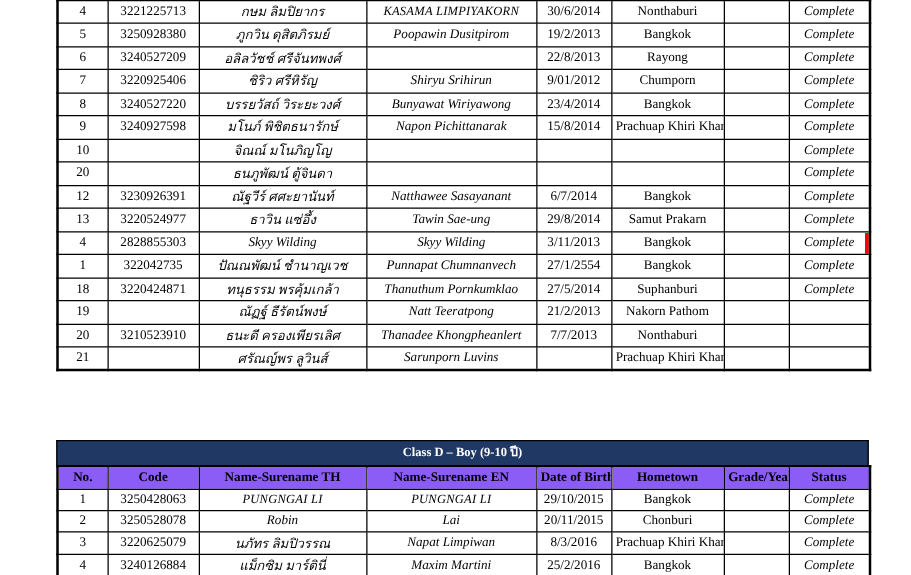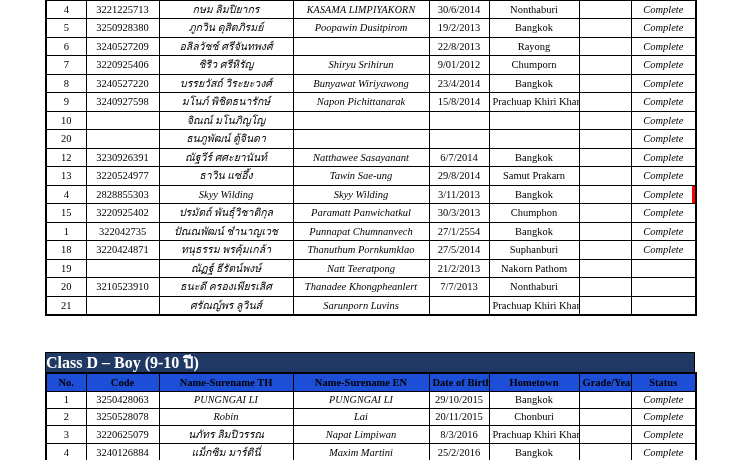--- a/index.html
+++ b/index.html
@@ -30,23 +30,23 @@
   
   .doc-table td{text-align:center;}
   .doc-table td.c2,.doc-table td.c3{text-align:center;font-style:italic;}
   .doc-table td.c7{font-style:italic;}
   .doc-table td.tiny{font-size:10px;letter-spacing:.2px;}
   .doc-table td.red-marker{box-shadow:inset -3px 0 0 0 var(--marker,#ff0000);}
   
   .band{
     height:19px;line-height:19px;background:#1f3864;color:#fff;
     border:1px solid #000;border-bottom:none;
-    text-align:left;font-weight:bold;font-size:16px;font-family:Liberation Serif, serif;
-  }
-  #table2 th{font-weight:bold;text-align:center;font-size:10.5px;background:#1d4ed8;}
+    text-align:center;font-weight:bold;font-size:10px;font-family:Liberation Serif, serif;
+  }
+  #table2 th{font-weight:bold;text-align:center;font-size:10.5px;background:#8b5cf6;}
 </style>
 </head>
 <body>
 
 <table id="table1" class="doc-table">
   <colgroup>
     <col class="c0">
       <col class="c1">
       <col class="c2">
       <col class="c3">
@@ -158,30 +158,20 @@
       </tr>
       <tr>
         <td class="c0">4</td>
         <td class="c1">2828855303</td>
         <td class="c2">Skyy Wilding</td>
         <td class="c3">Skyy Wilding</td>
         <td class="c4">3/11/2013</td>
         <td class="c5">Bangkok</td>
         <td class="c6"></td>
         <td class="c7 red-marker">Complete</td>
-      </tr>
-      <tr>
-        <td class="c0">15</td>
-        <td class="c1">3220925402</td>
-        <td class="c2">ปรมัตถ์ พันธุ์วิชาติกุล</td>
-        <td class="c3">Paramatt Panwichatkul</td>
-        <td class="c4">30/3/2013</td>
-        <td class="c5">Chumphon</td>
-        <td class="c6"></td>
-        <td class="c7">Complete</td>
       </tr>
       <tr>
         <td class="c0">1</td>
         <td class="c1">322042735</td>
         <td class="c2">ปัณณพัฒน์ ชำนาญเวช</td>
         <td class="c3">Punnapat Chumnanvech</td>
         <td class="c4">27/1/2554</td>
         <td class="c5">Bangkok</td>
         <td class="c6"></td>
         <td class="c7">Complete</td>

